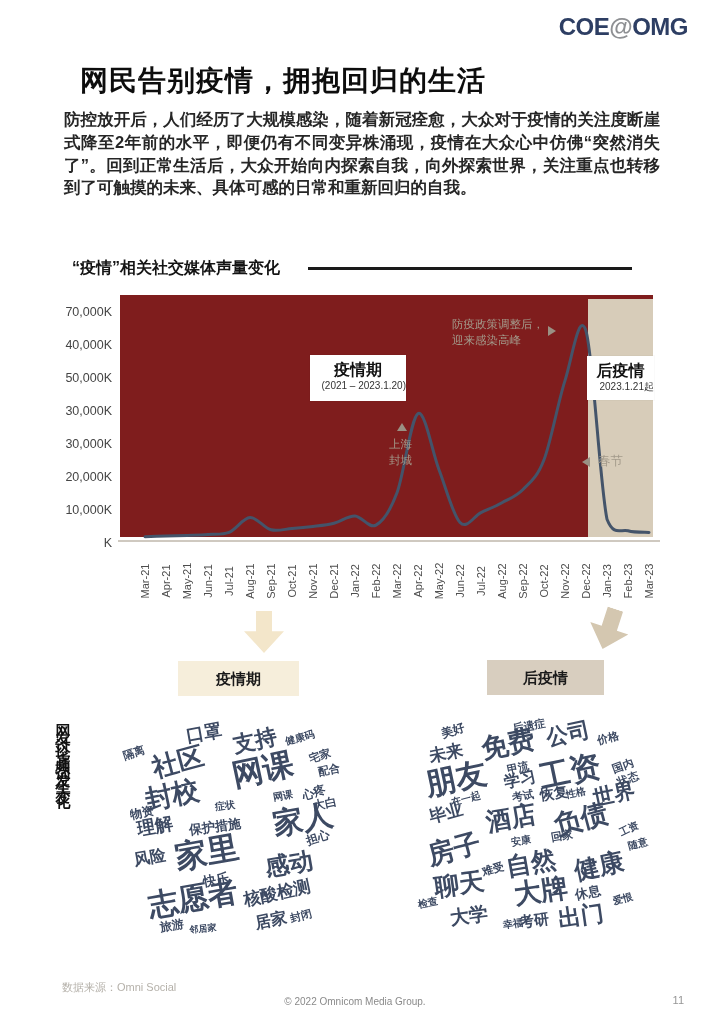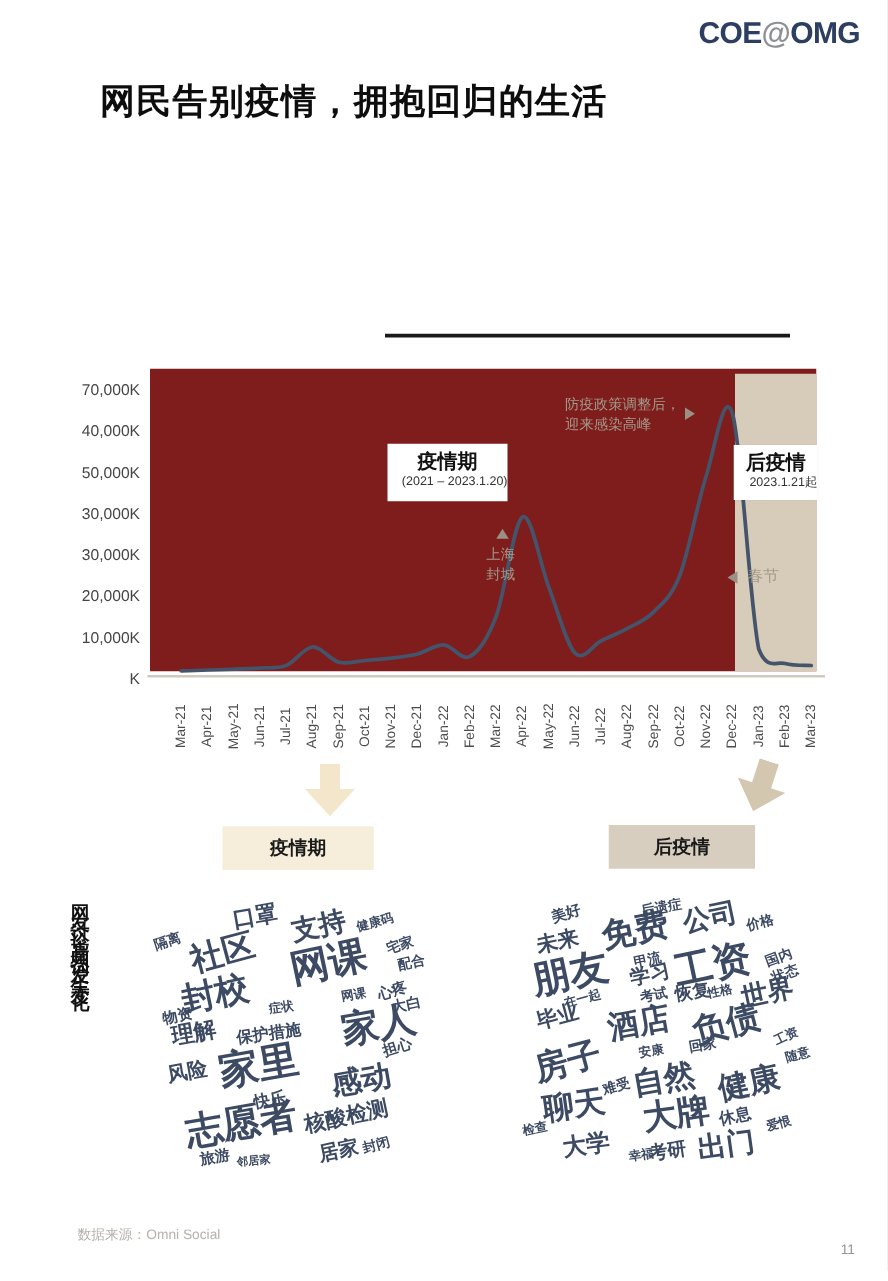--- a/index.html
+++ b/index.html
@@ -63,21 +63,23 @@
 </style>
 </head>
 <body>
 
 <div class="page">
 
   <div class="logo"><span>COE</span><span class="at">@</span><span>OMG</span></div>
 
   <h1 class="title">网民告别疫情，拥抱回归的生活</h1>
 
-
+  <p class="intro">防控放开后，人们经历了大规模感染，随着新冠痊愈，大众对于疫情的关注度断崖式降至2年前的水平，即便仍有不同变异株涌现，疫情在大众心中仿佛“突然消失了”。回到正常生活后，大众开始向内探索自我，向外探索世界，关注重点也转移到了可触摸的未来、具体可感的日常和重新回归的自我。</p>
+
+  <div class="chart-title">“疫情”相关社交媒体声量变化</div>
   <div class="chart-title-rule"></div>
 
   <div class="y-axis" id="y-axis">
       <div class="y-tick" style="top: 0px;">70,000K</div>
       <div class="y-tick" style="top: 33px;">40,000K</div>
       <div class="y-tick" style="top: 66px;">50,000K</div>
       <div class="y-tick" style="top: 99px;">30,000K</div>
       <div class="y-tick" style="top: 132px;">30,000K</div>
       <div class="y-tick" style="top: 165px;">20,000K</div>
       <div class="y-tick" style="top: 198px;">10,000K</div>
@@ -207,15 +209,16 @@
       <span style="left: 588px; top: 893px; font-size: 13px; color: rgb(61, 74, 99); transform: translate(-50%, -50%) rotate(-12deg);">休息</span>
       <span style="left: 623px; top: 899px; font-size: 10px; color: rgb(61, 74, 99); transform: translate(-50%, -50%) rotate(-15deg);">爱恨</span>
       <span style="left: 428px; top: 903px; font-size: 10px; color: rgb(61, 74, 99); transform: translate(-50%, -50%) rotate(-12deg);">检查</span>
       <span style="left: 469px; top: 916px; font-size: 19px; color: rgb(61, 74, 99); transform: translate(-50%, -50%) rotate(-8deg);">大学</span>
       <span style="left: 513px; top: 924px; font-size: 10px; color: rgb(61, 74, 99); transform: translate(-50%, -50%) rotate(-8deg);">幸福</span>
       <span style="left: 534px; top: 921px; font-size: 15px; color: rgb(61, 74, 99); transform: translate(-50%, -50%) rotate(-8deg);">考研</span>
       <span style="left: 581px; top: 916px; font-size: 23px; color: rgb(61, 74, 99); transform: translate(-50%, -50%) rotate(-8deg);">出门</span>
     </div>
 
   <div class="source">数据来源：Omni Social</div>
+  <div class="copyright">© 2022 Omnicom Media Group.</div>
   <div class="page-num">11</div>
 
 </div>
 
 </body></html>

